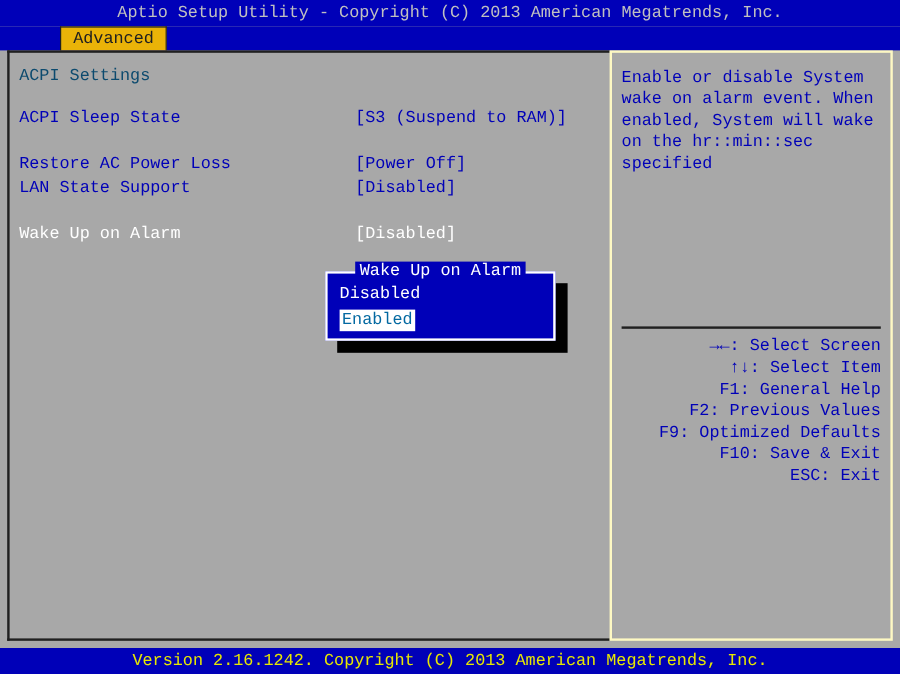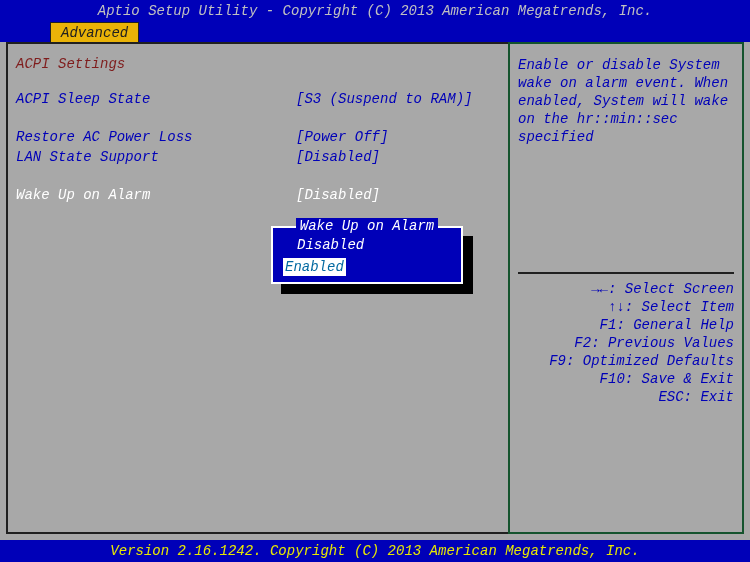--- a/index.html
+++ b/index.html
@@ -10,21 +10,20 @@
     font-family: "Courier New", monospace;
     font-size: 14px;
     overflow: hidden;
     position: relative;
   }
   .screen {
     width: 750px;
     height: 562px;
     background: #a8a8a8;
     position: relative;
-    font-style: italic;
   }
   .titlebar {
     height: 22px;
     background: #0000b8;
     color: #c0c0c0;
     text-align: center;
     line-height: 22px;
     font-size: 14px;
   }
   .tabbar {
@@ -55,27 +54,27 @@
   .leftpanel {
     flex: 1;
     border: 2px solid #202020;
     border-right: none;
     padding: 12px 8px;
     color: #0000b8;
     position: relative;
   }
   .rightpanel {
     width: 236px;
-    border: 2px solid #14532d;
+    border: 2px solid #fef9c3;
     padding: 12px 8px;
     color: #0000b8;
     position: relative;
   }
   .section-title {
-    color: #7f1d1d;
+    color: #0c4a6e;
     margin-bottom: 18px;
   }
   .setting-row {
     display: flex;
     margin-bottom: 2px;
     line-height: 18px;
   }
   .setting-label { width: 280px; }
   .setting-value { }
   .setting-row.selected { color: #ffffff; }
@@ -123,21 +122,21 @@
     left: 0; right: 0;
     text-align: center;
   }
   .popup-title {
     background: #0000b8;
     color: #ffffff;
     padding: 0 4px;
   }
   .popup-option {
     color: #ffffff;
-    padding: 0 24px;
+    padding: 0 10px;
     line-height: 18px;
     margin-top: 4px;
   }
   .popup-option.selected {
     background: #ffffff;
     color: #0369a1;
     display: inline-block;
     margin-left: 10px;
     padding: 0 2px;
   }

